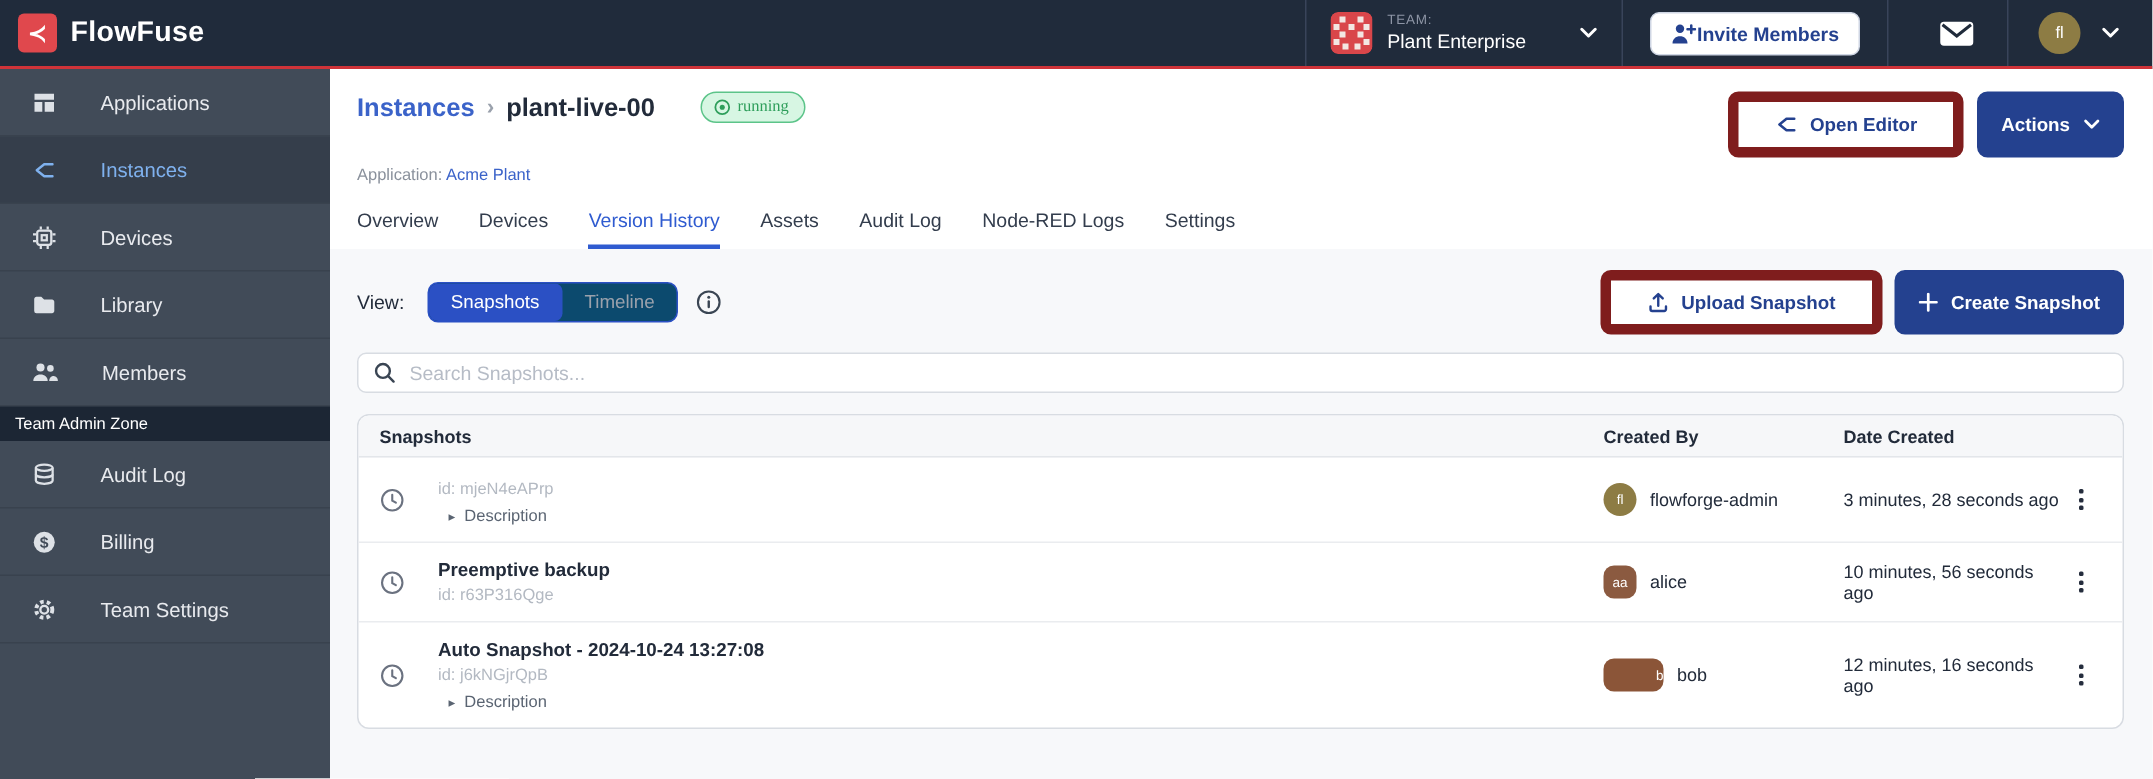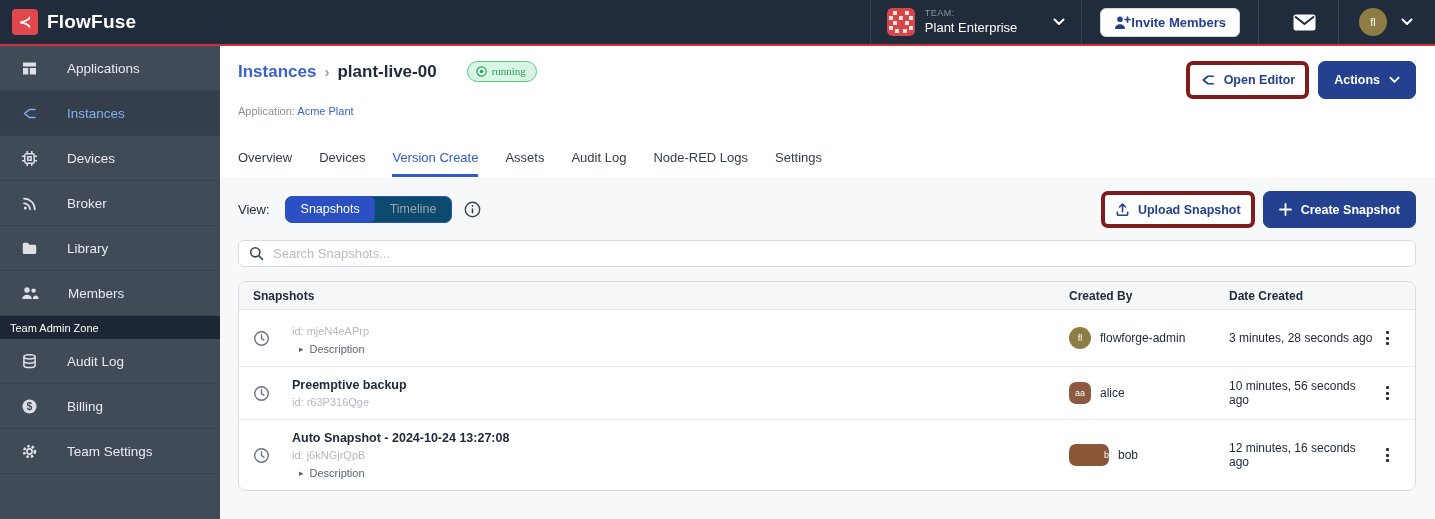--- a/index.html
+++ b/index.html
@@ -51,30 +51,30 @@
   .page-header { padding: 15px 19px 0 18px; background: #fff; }
   .header-top { display: flex; align-items: flex-start; }
   .breadcrumb { display: flex; align-items: center; gap: 8px; }
   .crumb-link { color: #3b63c9; font-size: 17px; font-weight: bold; cursor: pointer; }
   .crumb-sep { color: #9aa1ac; font-size: 15px; font-weight: bold; }
   .crumb-current { color: #222b3a; font-size: 17px; font-weight: bold; }
   .status-badge { margin-left: 22px; display: inline-flex; align-items: center; gap: 5px;
                   background: #d7f6e3; border: 1px solid #5cc489; color: #2e9e5b;
                   border-radius: 999px; padding: 3px 10px 4px 8px; font-size: 11px; font-family: Liberation Serif, serif; }
   .header-actions { margin-left: auto; display: flex; gap: 9px; }
-  .btn-outline { background: #fff; border: 4px solid #7f1d1d; color: #24418f; border-radius: 7px;
-                 display: flex; align-items: center; gap: 8px; padding: 7px 10px;
+  .btn-outline { background: #fff; border: 7px solid #7f1d1d; color: #24418f; border-radius: 7px;
+                 display: flex; align-items: center; gap: 8px; padding: 7px 24px;
                  font-size: 12.5px; font-weight: bold; font-family: inherit; cursor: pointer; }
   .btn-solid { background: #24418f; border: 1px solid #24418f; color: #fff; border-radius: 7px;
                display: flex; align-items: center; gap: 9px; padding: 7px 15px;
                font-size: 12.5px; font-weight: bold; font-family: inherit; cursor: pointer; }
   .app-line { margin-top: 6px; font-size: 11px; }
   .app-line .app-label { color: #8a919c; }
   .app-line .app-link { color: #3b63c9; cursor: pointer; }
-  .tabs { margin-top: 33px; display: flex; gap: 27px; }
+  .tabs { margin-top: 16px; display: flex; gap: 27px; }
   .tab { font-size: 13px; color: #333d4d; padding-bottom: 9px; border-bottom: 3px solid transparent; cursor: pointer; }
   .tab.active { color: #2f5bd0; border-bottom-color: #2f5bd0; }
 
   
   .content { flex: 1; background: #f7f8fa; padding: 14px 19px 0 18px; }
   .view-row { display: flex; align-items: center; margin-bottom: 12px; }
   .view-label { font-size: 13px; color: #222b3a; }
   .toggle-group { margin-left: 15px; display: flex; background: #0c4a6e; border: 1.5px solid #2b50c4;
                   border-radius: 7px; overflow: hidden; text-align: center; }
   .toggle-seg { padding: 5px 15px 6px; font-size: 12.5px; cursor: pointer; color: #9aa1ac; border-radius: 5px; }
@@ -208,28 +208,20 @@
       <div class="side-item">
         <svg width="17" height="17" viewBox="0 0 17 17" fill="none" stroke="#dde1e6" stroke-width="1.5">
           <rect x="3.8" y="3.8" width="9.4" height="9.4" rx="1.5"></rect>
             <rect x="6.8" y="6.8" width="3.4" height="3.4"></rect>
           <path d="M6.2 1v2 M10.8 1v2 M6.2 14v2 M10.8 14v2 M1 6.2h2 M1 10.8h2 M14 6.2h2 M14 10.8h2"></path>
         </svg>
         <span>Devices</span>
       </div>
       <div class="side-item">
         <svg width="17" height="17" viewBox="0 0 17 17">
-          <circle cx="4.3" cy="13" r="1.5" fill="#dde1e6"></circle>
-          <path d="M3 8.3a6 6 0 0 1 6 6" fill="none" stroke="#dde1e6" stroke-width="1.7" stroke-linecap="round"></path>
-          <path d="M3 3.6A10.8 10.8 0 0 1 13.8 14.4" fill="none" stroke="#dde1e6" stroke-width="1.7" stroke-linecap="round"></path>
-        </svg>
-        <span>Broker</span>
-      </div>
-      <div class="side-item">
-        <svg width="17" height="17" viewBox="0 0 17 17">
           <path d="M1.8 4.3c0-.8.7-1.5 1.5-1.5h3.2l1.9 1.9h5.3c.8 0 1.5.7 1.5 1.5v6.2c0 .8-.7 1.5-1.5 1.5H3.3a1.5 1.5 0 0 1-1.5-1.5z" fill="#dde1e6"></path>
         </svg>
         <span>Library</span>
       </div>
       <div class="side-item">
         <svg width="18" height="16" viewBox="0 0 18 16" fill="#dde1e6">
           <circle cx="6" cy="5" r="2.7"></circle>
             <circle cx="12.6" cy="5.6" r="2.2"></circle>
           <path d="M1.2 14c0-2.7 2.1-4.3 4.8-4.3S10.8 11.3 10.8 14z"></path>
           <path d="M11.8 14c0-1.9 1.1-3.4 3-3.4 1.7 0 2.8 1.4 2.8 3.4z"></path>
@@ -294,21 +286,21 @@
             </button>
           </div>
         </div>
         <div class="app-line">
           <span class="app-label">Application:</span>
           <span class="app-link">Acme Plant</span>
         </div>
         <div class="tabs">
           <div class="tab">Overview</div>
           <div class="tab">Devices</div>
-          <div class="tab active">Version Create</div>
+          <div class="tab active">Version History</div>
           <div class="tab">Assets</div>
           <div class="tab">Audit Log</div>
           <div class="tab">Node-RED Logs</div>
           <div class="tab">Settings</div>
         </div>
       </div>
 
       <div class="content">
 
         <div class="view-row">

